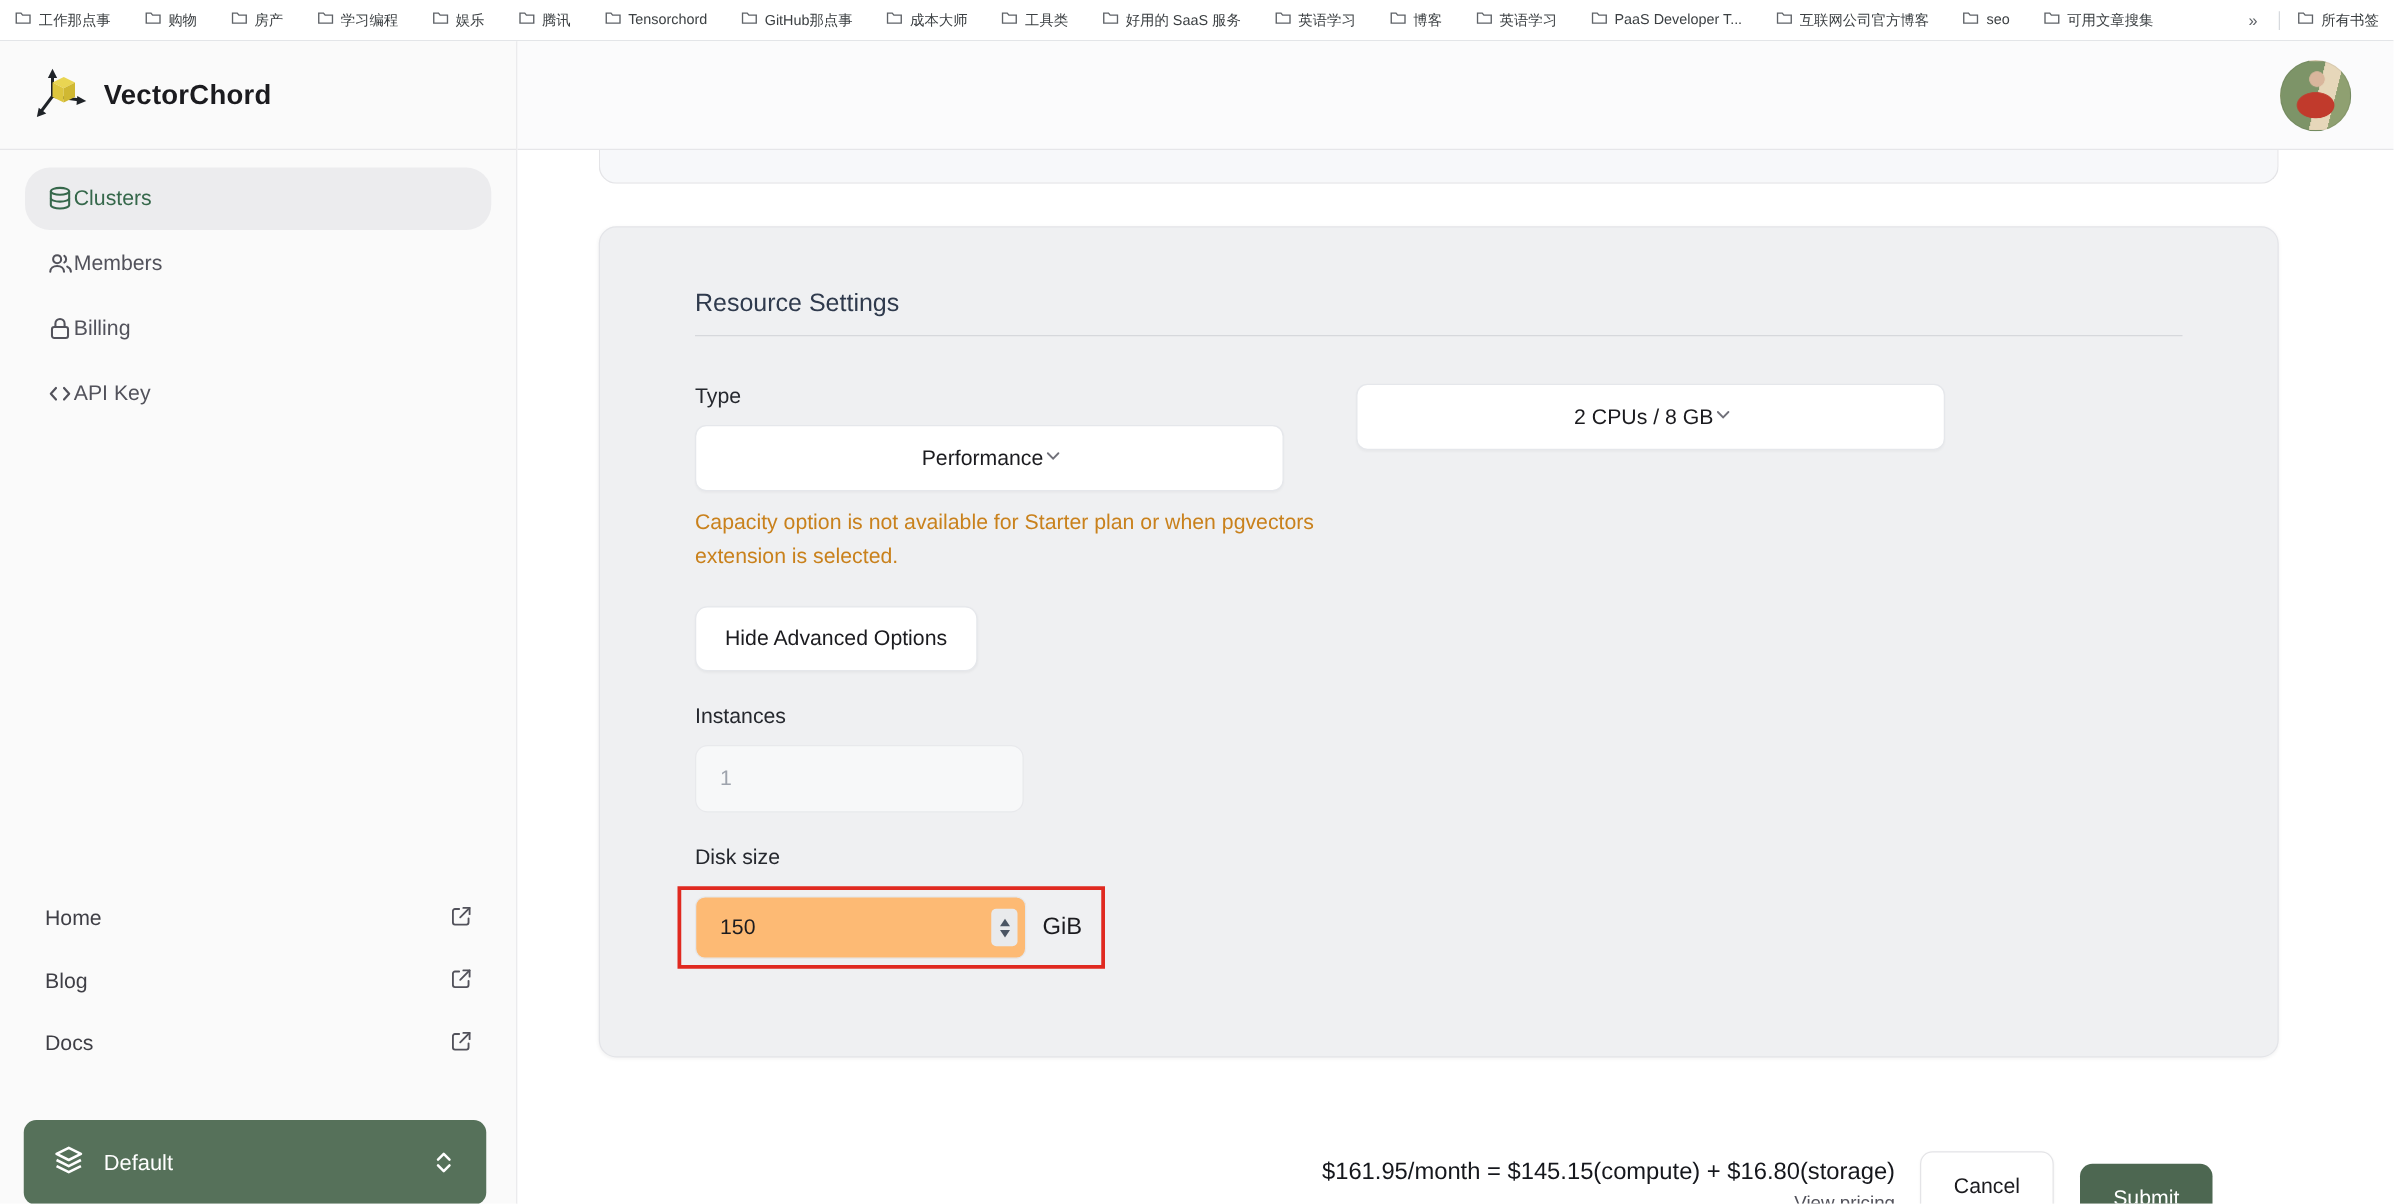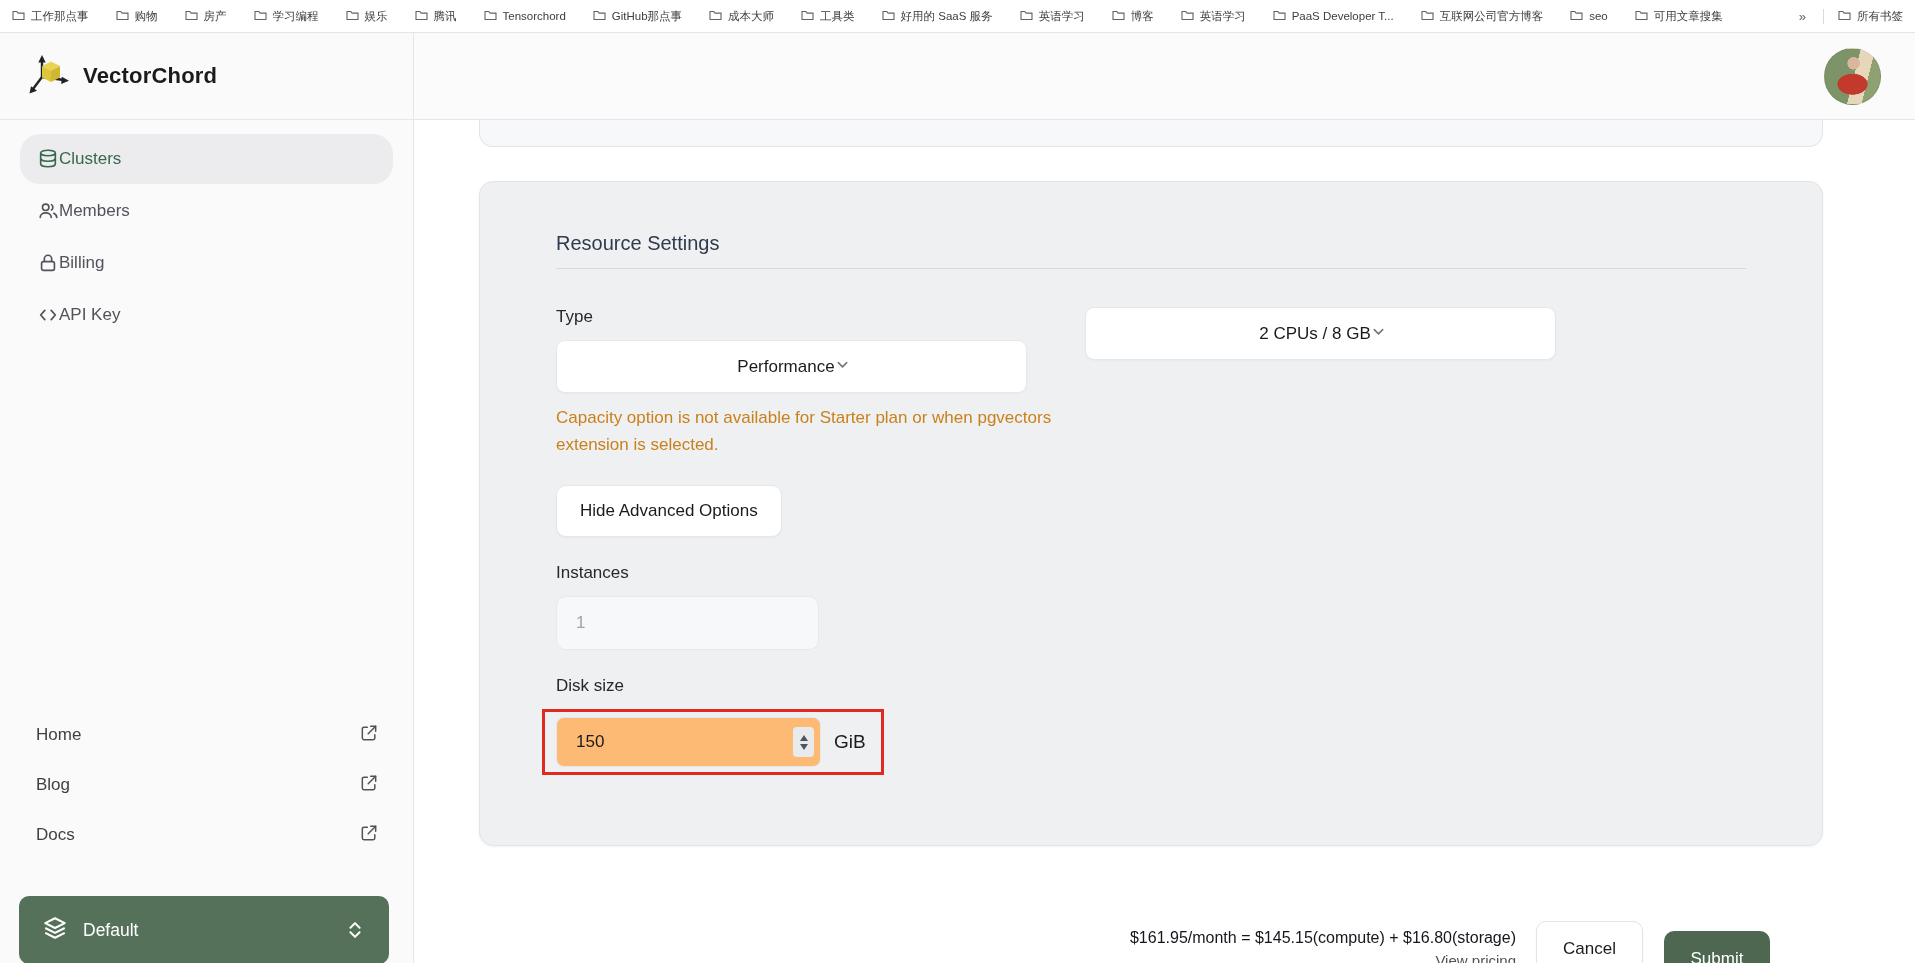--- a/index.html
+++ b/index.html
@@ -134,21 +134,21 @@
   }
   .tri-up { width:0; height:0; border-left:4.5px solid transparent; border-right:4.5px solid transparent; border-bottom:6px solid #4b5563; }
   .tri-dn { width:0; height:0; border-left:4.5px solid transparent; border-right:4.5px solid transparent; border-top:6px solid #4b5563; }
   .unit { font-size:19px; color:#1b1b1f; }
 
   .footer-row {
     margin-top:64px; display:flex; justify-content:flex-end; align-items:center;
     gap:20px; padding-right:53px;
   }
   .price-block { text-align:right; }
-  .price-main { font-size:16px; font-weight:500; color:#15171c; }
+  .price-main { font-size:19px; font-weight:500; color:#15171c; }
   .view-pricing { margin-top:5px; font-size:15px; color:#52525b; cursor:pointer; }
   .view-pricing .u { text-decoration:underline; }
   .btn {
     height:56px; border-radius:10px; font-size:17px; cursor:pointer;
     font-family:"Liberation Sans", sans-serif;
   }
   .btn-cancel { width:107px; background:#fff; border:1px solid #e4e4e7; color:#1b1b1f; box-shadow:0 1px 2px rgba(0,0,0,.05); }
   .btn-submit { width:106px; background:var(--submit-green,#4d6751); border:none; color:#fff; margin-left:1px;margin-top:21px; }
 </style>
 </head>

